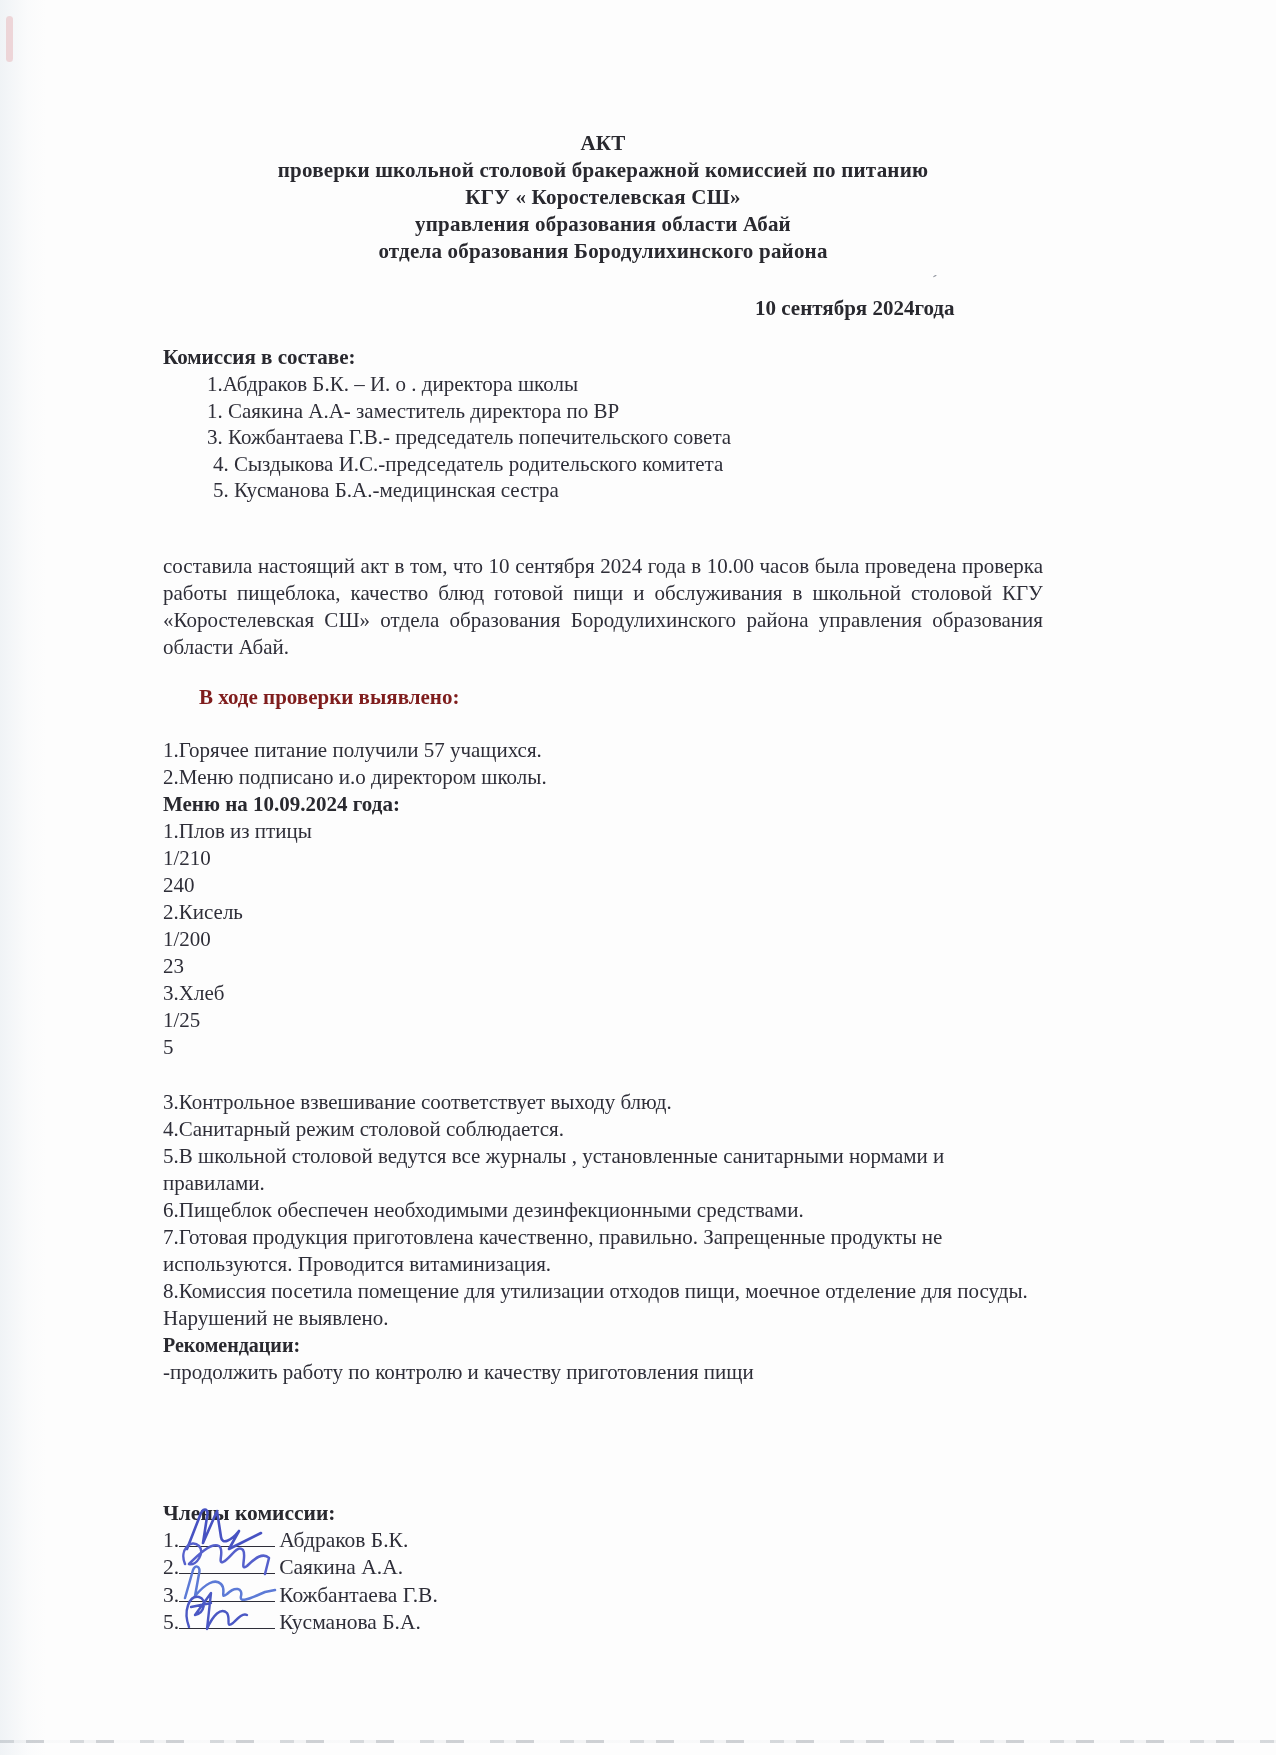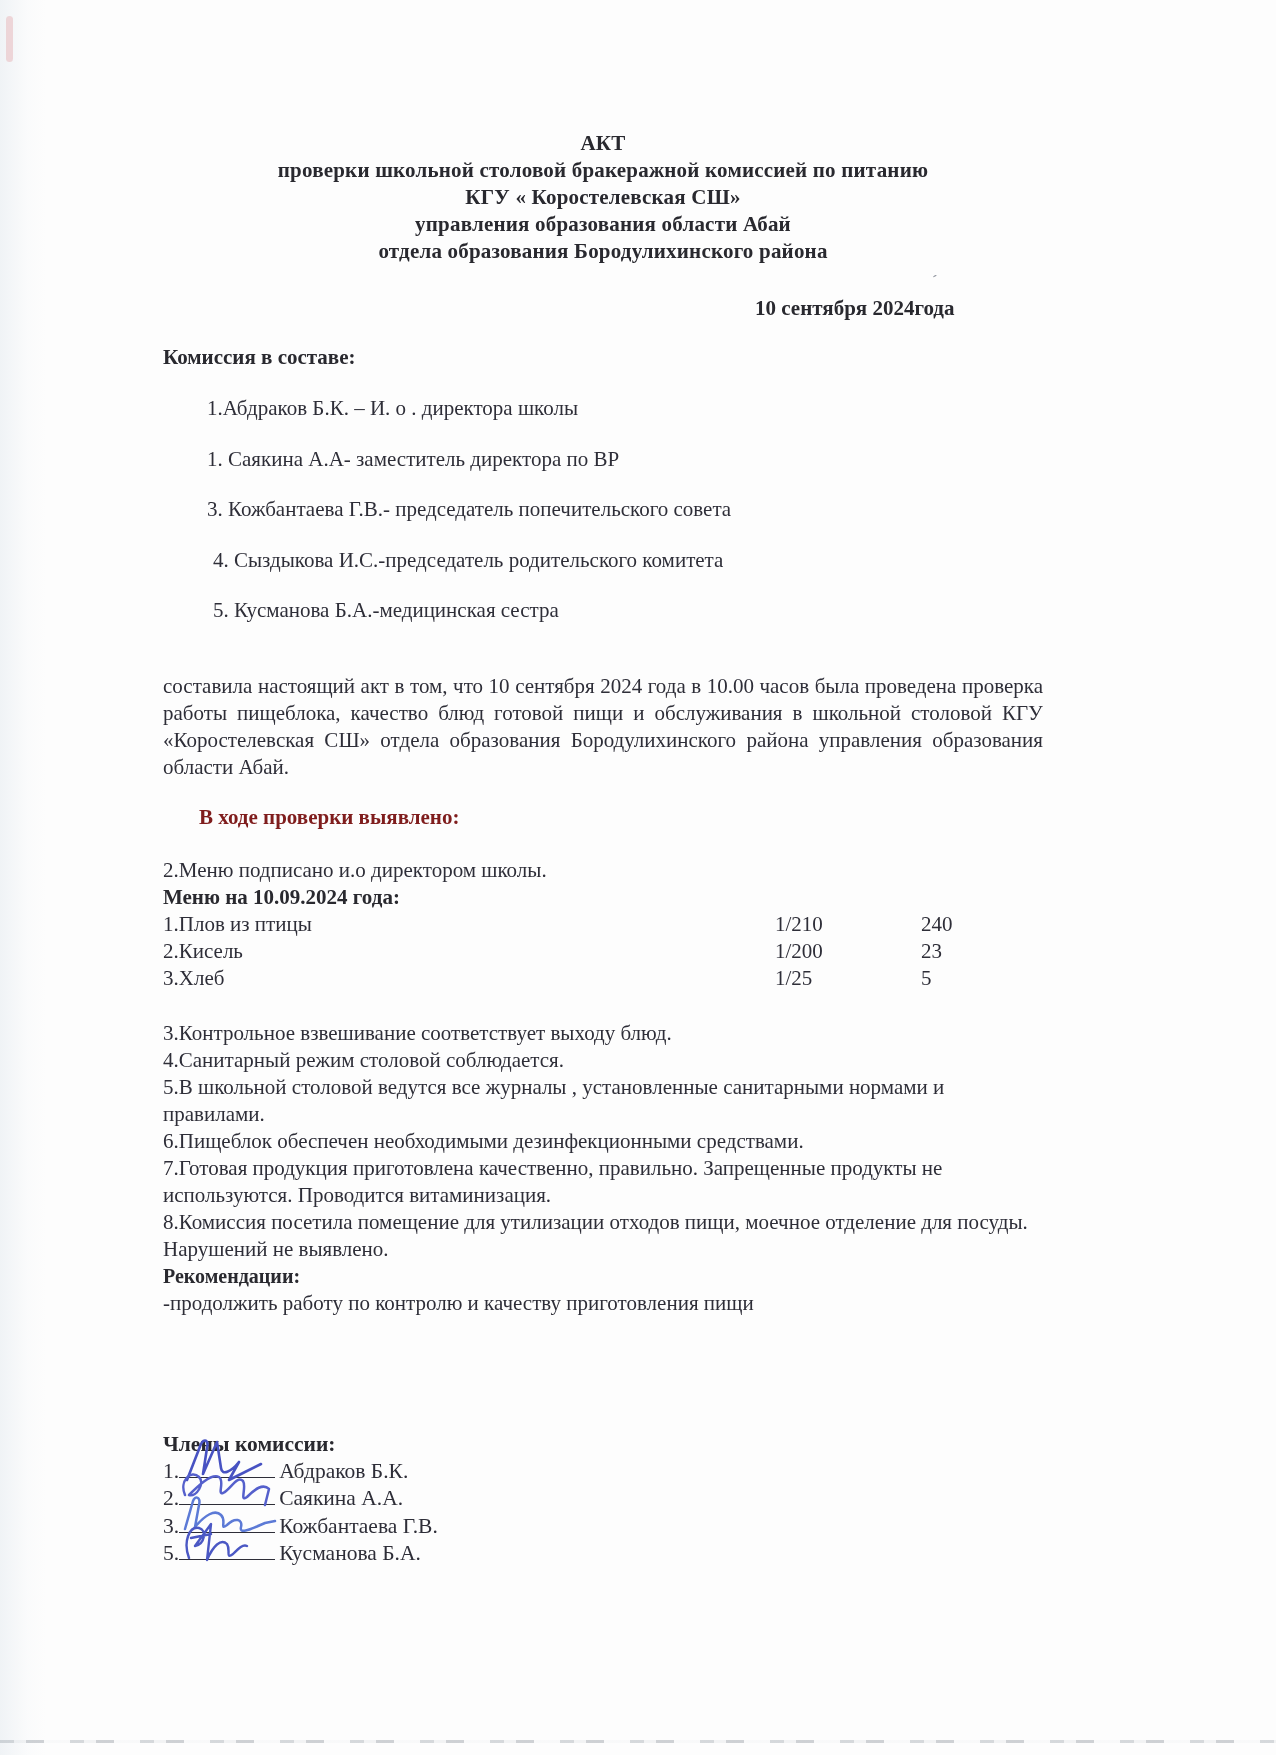--- a/index.html
+++ b/index.html
@@ -45,35 +45,35 @@
   }
   .date-line {
     margin-top: 30px; margin-left: 592px;
     font-weight: bold; font-size: 21px; line-height: 27px; color: #29292f;
     white-space: nowrap;
   }
   .commission-heading {
     margin-top: 22px; font-weight: bold; font-size: 21px; line-height: 27px; color: #29292f;
   }
   .member-line {
-    margin-left: 44px; font-size: 21px; line-height: 26.5px; white-space: nowrap; margin-top: 24px;
+    margin-left: 44px; font-size: 21px; line-height: 26.5px; white-space: nowrap;
   }
   .member-line.m4, .member-line.m5 { margin-left: 50px; }
   .body-paragraph {
     margin-top: 49px; font-size: 21px; line-height: 27px;
     text-align: justify; color: #2e2e38;
   }
   .findings-heading {
     margin-top: 23px; margin-left: 36px;
     font-weight: bold; font-size: 21px; line-height: 27px; color: #7f1d1d;
   }
   .intro-block { margin-top: 26px; }
   .plain-line { font-size: 21px; line-height: 27px; }
   .menu-heading { font-weight: bold; font-size: 21px; line-height: 27px; color: #29292f; }
-  .menu-row { display: flex; font-size: 21px; line-height: 27px; }
+  .menu-row { display: flex; font-size: 21px; line-height: 27px; flex-direction: column; }
   .menu-name { width: 612px; }
   .menu-portion { width: 146px; }
   .menu-output { flex: 1; }
   .findings-block { margin-top: 28px; }
   .recommend-heading { font-weight: bold; font-size: 20px; line-height: 27px; color: #29292f; }
   .signatures-heading {
     margin-top: 113px; font-weight: bold; font-size: 21.5px; line-height: 28px; color: #29292f;
   }
   .sig-row {
     position: relative; font-size: 21.5px; line-height: 27.6px; height: 27.6px;
@@ -115,20 +115,21 @@
     <div class="member-line m2">1.  Саякина А.А- заместитель директора по ВР</div>
     <div class="member-line m3">3.  Кожбантаева Г.В.- председатель попечительского совета</div>
     <div class="member-line m4">4. Сыздыкова И.С.-председатель родительского комитета</div>
     <div class="member-line m5">5. Кусманова Б.А.-медицинская сестра</div>
 
     <div class="body-paragraph">составила настоящий акт в том, что  10 сентября 2024 года в 10.00 часов была проведена проверка работы пищеблока, качество блюд готовой пищи и обслуживания в школьной столовой КГУ «Коростелевская СШ» отдела образования Бородулихинского района управления образования  области  Абай.</div>
 
     <div class="findings-heading">В ходе проверки выявлено:</div>
 
     <div class="intro-block">
+      <div class="plain-line">1.Горячее питание получили 57 учащихся.</div>
       <div class="plain-line">2.Меню подписано и.о директором школы.</div>
       <div class="menu-heading">Меню на 10.09.2024 года:</div>
 
       <div class="menu-row">
         <span class="menu-name">1.Плов из птицы</span>
         <span class="menu-portion">1/210</span>
         <span class="menu-output">240</span>
       </div>
       <div class="menu-row">
         <span class="menu-name">2.Кисель</span>

